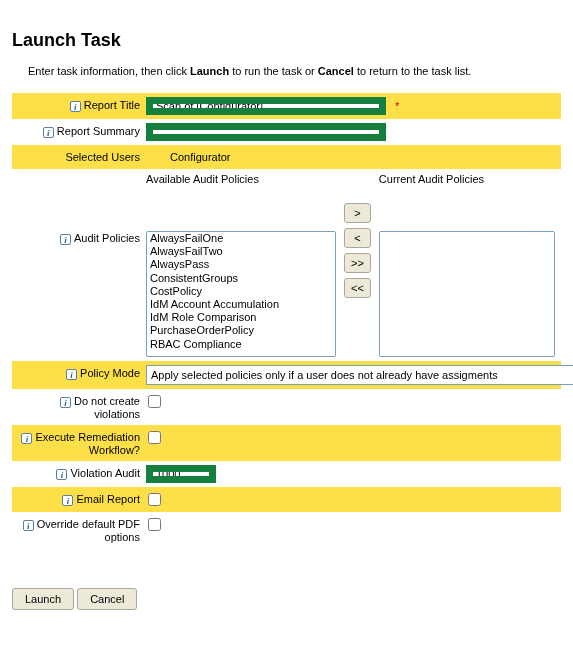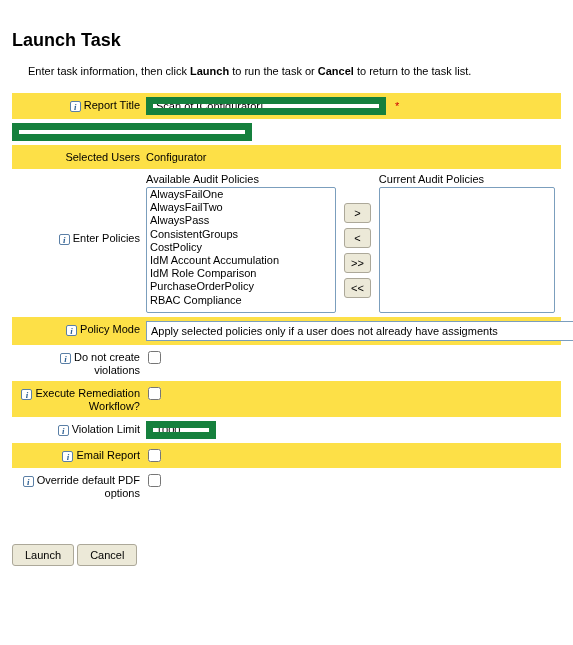--- a/index.html
+++ b/index.html
@@ -53,21 +53,21 @@
     font-family: Arial, sans-serif;
     font-size: 11px;
     padding: 1px 3px;
     border: 7px solid #15803d;
     height: 18px;
   }
   .wide { width: 240px; }
   .mid  { width: 70px; }
   .reqd { color: #c00; margin-left: 6px; }
   .lists-wrap { display: flex; align-items: flex-start; gap: 8px; }
-  .list-col { display: flex; flex-direction: column; }
+  .list-col { display: flex; flex-direction: column; gap: 44px; }
   .list-label { margin: 0 0 2px 0; }
   select.mlist {
     font-family: Arial, sans-serif;
     font-size: 11px;
     border: 1px solid #7b9ebd;
   }
   select.mlist option { padding: 0 3px; }
   .avail { width: 190px; height: 126px; }
   .curr  { width: 176px; height: 126px; }
   .shuttle-btns {
@@ -123,37 +123,40 @@
   <div class="label-cell">
     <span class="info-icon">i</span><span>Report Title</span>
   </div>
   <div class="value-cell">
     <input type="text" class="txt wide" value="Scan of [Configurator]" style="">
     <span class="reqd">*</span>
   </div>
 </div>
 
 <div class="form-row">
+  <div class="label-cell">
+    <span class="info-icon">i</span><span>Report Summary</span>
+  </div>
   <div class="value-cell">
     <input type="text" class="txt wide" value="" style="">
   </div>
 </div>
 
 <div class="form-row shade">
   <div class="label-cell">
     <span>Selected Users</span>
   </div>
-  <div class="value-cell" style="padding-top:3px;">
+  <div class="value-cell" style="padding-top:3px;margin-left:24px;">
     <span>Configurator</span>
   </div>
 </div>
 
 <div class="form-row">
   <div class="label-cell tall">
-    <span class="info-icon">i</span><span>Enter Policies</span>
+    <span class="info-icon">i</span><span>Audit Policies</span>
   </div>
   <div class="value-cell">
     <div class="lists-wrap">
       <div class="list-col">
         <div class="list-label">Available Audit Policies</div>
         <select multiple="" class="mlist avail" size="9" id="avail-list">
             <option>AlwaysFailOne</option>
             <option>AlwaysFailTwo</option>
             <option>AlwaysPass</option>
             <option>ConsistentGroups</option>
@@ -202,21 +205,21 @@
   <div class="label-cell">
     <span class="info-icon">i</span><span>Execute Remediation Workflow?</span>
   </div>
   <div class="checkbox-cell">
     <input type="checkbox" style="">
   </div>
 </div>
 
 <div class="form-row">
   <div class="label-cell">
-    <span class="info-icon">i</span><span>Violation Limit</span>
+    <span class="info-icon">i</span><span>Violation Audit</span>
   </div>
   <div class="value-cell">
     <input type="text" class="txt mid" value="1000" style="">
   </div>
 </div>
 
 <div class="form-row shade">
   <div class="label-cell">
     <span class="info-icon">i</span><span>Email Report</span>
   </div>

